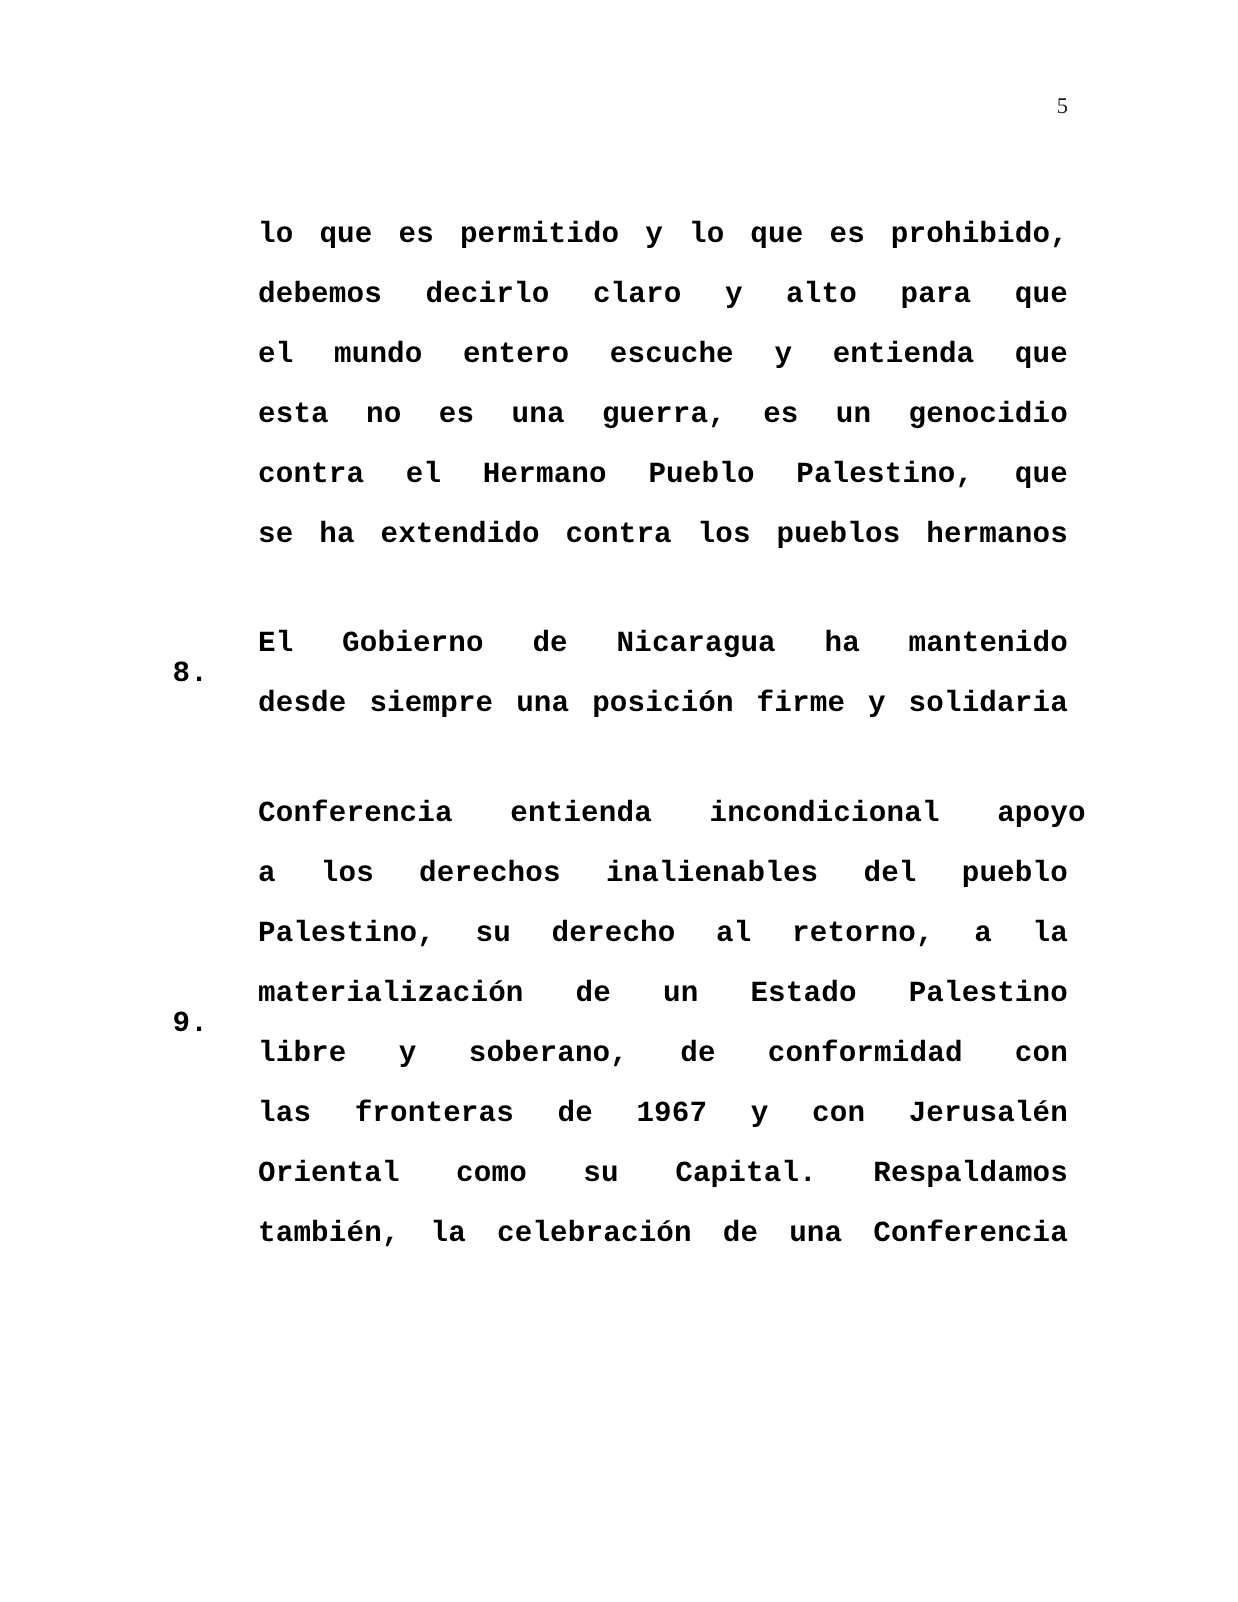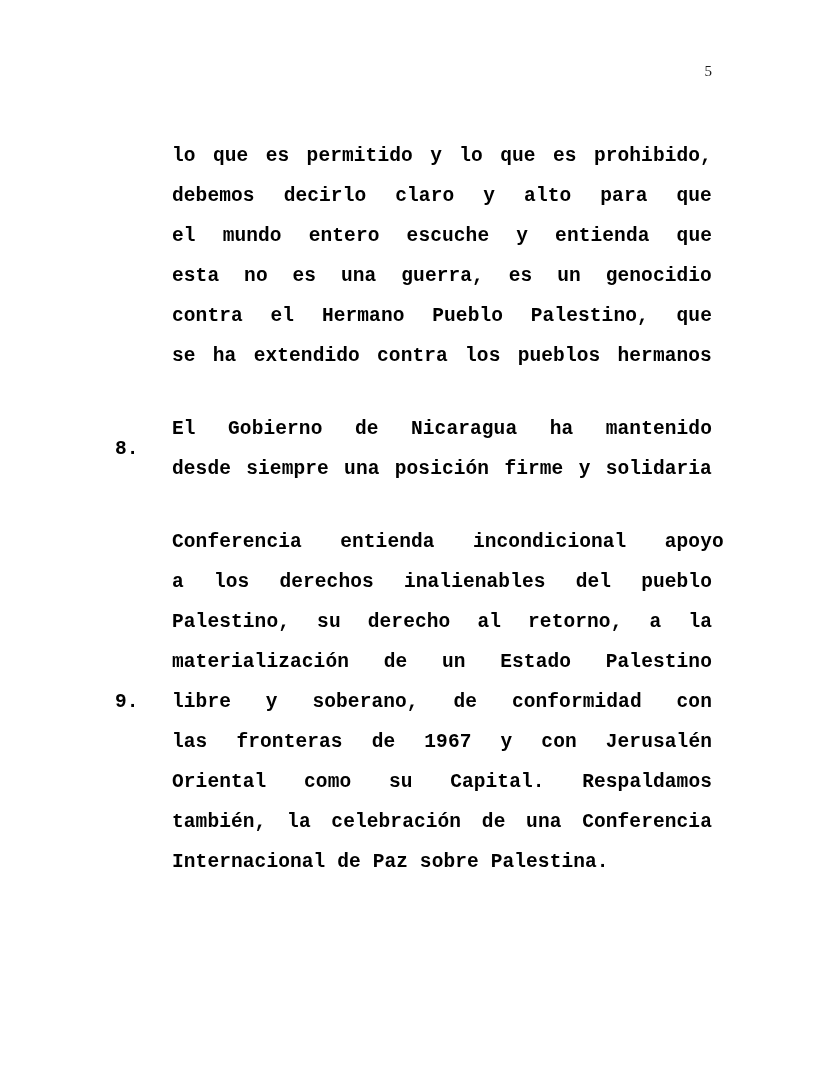--- a/index.html
+++ b/index.html
@@ -123,18 +123,17 @@
         <div class="marker">9.</div>
         <div class="para-text">
           <span class="tline" style="text-align: left; text-align-last: left;"><span class="w">Conferencia</span><span style="display: inline-block; width: 38.3646px;"></span><span class="w">entienda</span><span style="display: inline-block; width: 38.3646px;"></span><span class="w">incondicional</span><span style="display: inline-block; width: 38.3646px;"></span><span class="w">apoyo</span></span>
           <span class="tline" style="text-align: left; text-align-last: left;"><span class="w">a</span><span style="display: inline-block; width: 30.1031px;"></span><span class="w">los</span><span style="display: inline-block; width: 30.1031px;"></span><span class="w">derechos</span><span style="display: inline-block; width: 30.1031px;"></span><span class="w">inalienables</span><span style="display: inline-block; width: 30.1031px;"></span><span class="w">del</span><span style="display: inline-block; width: 30.1031px;"></span><span class="w">pueblo</span></span>
           <span class="tline" style="text-align: left; text-align-last: left;"><span class="w">Palestino,</span><span style="display: inline-block; width: 27.0469px;"></span><span class="w">su</span><span style="display: inline-block; width: 27.0469px;"></span><span class="w">derecho</span><span style="display: inline-block; width: 27.0469px;"></span><span class="w">al</span><span style="display: inline-block; width: 27.0469px;"></span><span class="w">retorno,</span><span style="display: inline-block; width: 27.0469px;"></span><span class="w">a</span><span style="display: inline-block; width: 27.0469px;"></span><span class="w">la</span></span>
           <span class="tline" style="text-align: left; text-align-last: left;"><span class="w">materialización</span><span style="display: inline-block; width: 34.6797px;"></span><span class="w">de</span><span style="display: inline-block; width: 34.6797px;"></span><span class="w">un</span><span style="display: inline-block; width: 34.6797px;"></span><span class="w">Estado</span><span style="display: inline-block; width: 34.6797px;"></span><span class="w">Palestino</span></span>
           <span class="tline" style="text-align: left; text-align-last: left;"><span class="w">libre</span><span style="display: inline-block; width: 34.8219px;"></span><span class="w">y</span><span style="display: inline-block; width: 34.8219px;"></span><span class="w">soberano,</span><span style="display: inline-block; width: 34.8219px;"></span><span class="w">de</span><span style="display: inline-block; width: 34.8219px;"></span><span class="w">conformidad</span><span style="display: inline-block; width: 34.8219px;"></span><span class="w">con</span></span>
           <span class="tline" style="text-align: left; text-align-last: left;"><span class="w">las</span><span style="display: inline-block; width: 29.0182px;"></span><span class="w">fronteras</span><span style="display: inline-block; width: 29.0182px;"></span><span class="w">de</span><span style="display: inline-block; width: 29.0182px;"></span><span class="w">1967</span><span style="display: inline-block; width: 29.0182px;"></span><span class="w">y</span><span style="display: inline-block; width: 29.0182px;"></span><span class="w">con</span><span style="display: inline-block; width: 29.0182px;"></span><span class="w">Jerusalén</span></span>
           <span class="tline" style="text-align: left; text-align-last: left;"><span class="w">Oriental</span><span style="display: inline-block; width: 37.625px;"></span><span class="w">como</span><span style="display: inline-block; width: 37.625px;"></span><span class="w">su</span><span style="display: inline-block; width: 37.625px;"></span><span class="w">Capital.</span><span style="display: inline-block; width: 37.625px;"></span><span class="w">Respaldamos</span></span>
           <span class="tline" style="text-align: left; text-align-last: left;"><span class="w">también,</span><span style="display: inline-block; width: 20.6594px;"></span><span class="w">la</span><span style="display: inline-block; width: 20.6594px;"></span><span class="w">celebración</span><span style="display: inline-block; width: 20.6594px;"></span><span class="w">de</span><span style="display: inline-block; width: 20.6594px;"></span><span class="w">una</span><span style="display: inline-block; width: 20.6594px;"></span><span class="w">Conferencia</span></span>
-          <span class="tline last">Internacional de Paz sobre Palestina.</span>
         </div>
       </div>
     </div>
 
 </div>
 
 </body></html>

